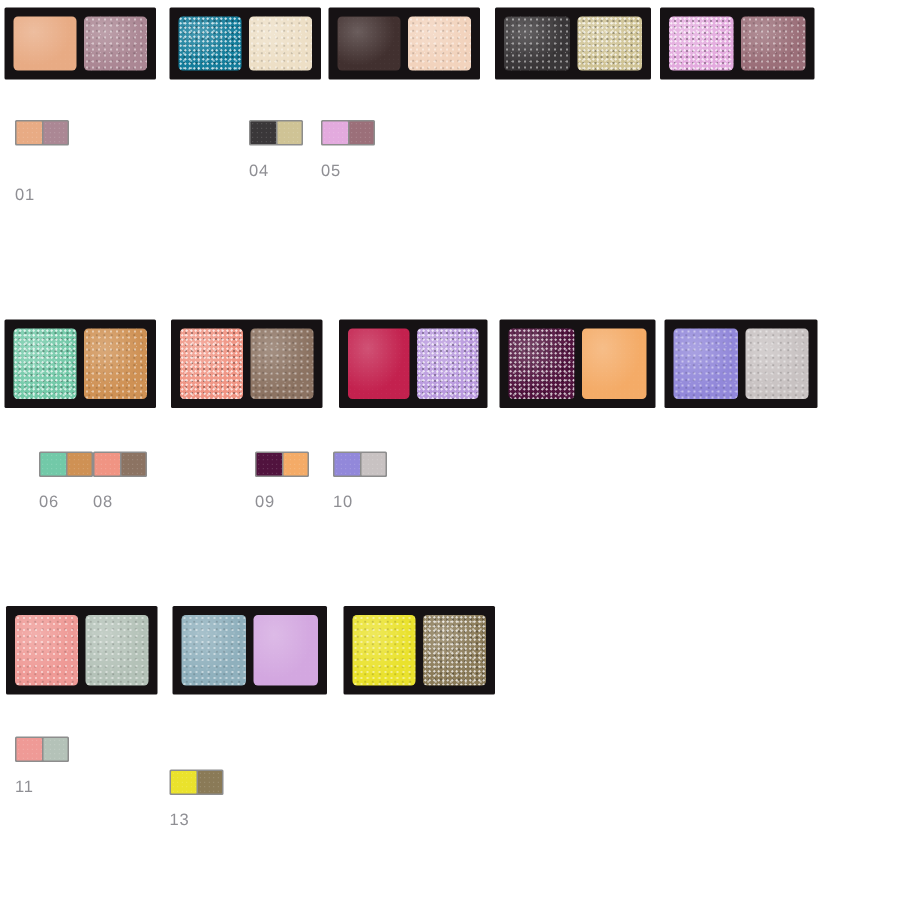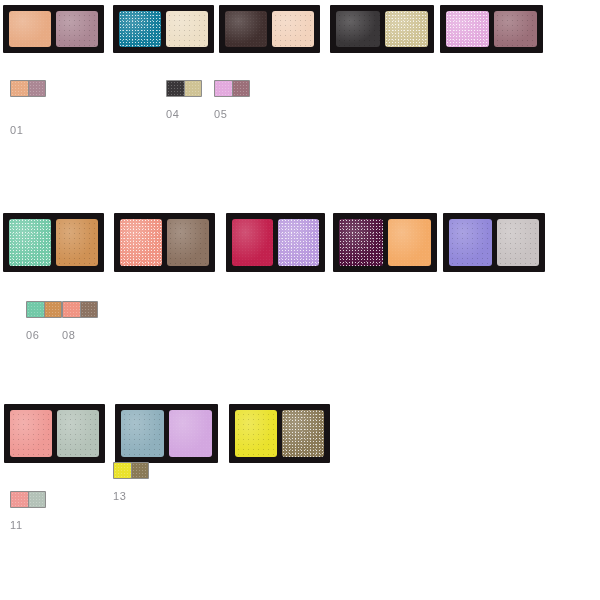--- a/index.html
+++ b/index.html
@@ -254,29 +254,43 @@
     <div class="palette" style="left: 333px; top: 213px; width: 104px; height: 59px; background: rgb(22, 18, 20);">
       <div class="pans">
         <div class="pan glitter" style="background: rgb(81, 19, 62);">
           <div class="sheen"></div>
         </div>
         <div class="pan matte" style="background: rgb(244, 171, 103);">
           <div class="sheen"></div>
         </div>
       </div>
     </div>
+    <div class="thumb-group" style="left: 170px; top: 301px;">
+      <div class="thumb" style="background: rgb(141, 141, 141);">
+        <div class="tpan" style="background: rgb(81, 19, 62);"></div>
+        <div class="tpan" style="background: rgb(244, 171, 103);"></div>
+      </div>
+      <div class="thumb-label" style="color: rgb(143, 143, 148);">09</div>
+    </div>
     <div class="palette" style="left: 443px; top: 213px; width: 102px; height: 59px; background: rgb(22, 18, 20);">
       <div class="pans">
         <div class="pan shimmer" style="background: rgb(146, 136, 218);">
           <div class="sheen"></div>
         </div>
         <div class="pan shimmer" style="background: rgb(200, 194, 194);">
           <div class="sheen"></div>
         </div>
       </div>
+    </div>
+    <div class="thumb-group" style="left: 222px; top: 301px;">
+      <div class="thumb" style="background: rgb(141, 141, 141);">
+        <div class="tpan" style="background: rgb(146, 136, 218);"></div>
+        <div class="tpan" style="background: rgb(200, 194, 194);"></div>
+      </div>
+      <div class="thumb-label" style="color: rgb(143, 143, 148);">10</div>
     </div>
     <div class="palette" style="left: 4px; top: 404px; width: 101px; height: 59px; background: rgb(22, 18, 20);">
       <div class="pans">
         <div class="pan shimmer" style="background: rgb(239, 154, 150);">
           <div class="sheen"></div>
         </div>
         <div class="pan shimmer" style="background: rgb(180, 194, 184);">
           <div class="sheen"></div>
         </div>
       </div>
@@ -301,20 +315,20 @@
     <div class="palette" style="left: 229px; top: 404px; width: 101px; height: 59px; background: rgb(22, 18, 20);">
       <div class="pans">
         <div class="pan shimmer" style="background: rgb(234, 226, 44);">
           <div class="sheen"></div>
         </div>
         <div class="pan glitter" style="background: rgb(138, 122, 87);">
           <div class="sheen"></div>
         </div>
       </div>
     </div>
-    <div class="thumb-group" style="left: 113px; top: 462px;">
+    <div class="thumb-group" style="left: 113px; top: 513px;">
       <div class="thumb" style="background: rgb(141, 141, 141);">
         <div class="tpan" style="background: rgb(234, 226, 44);"></div>
         <div class="tpan" style="background: rgb(138, 122, 87);"></div>
       </div>
       <div class="thumb-label" style="color: rgb(143, 143, 148);">13</div>
     </div>
   </div>
 
 </body></html>

